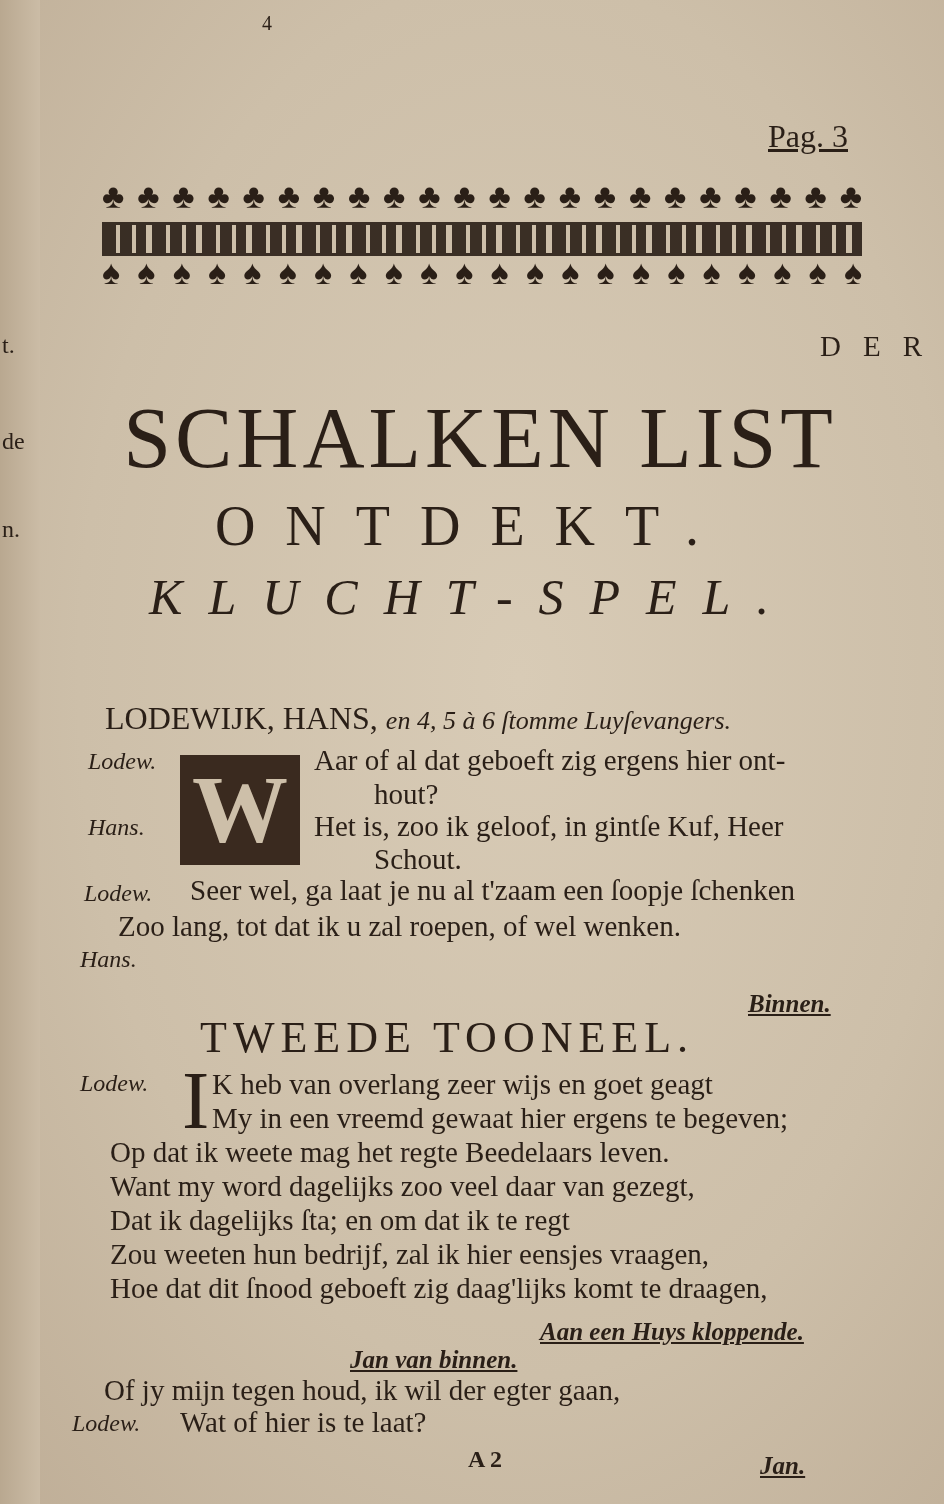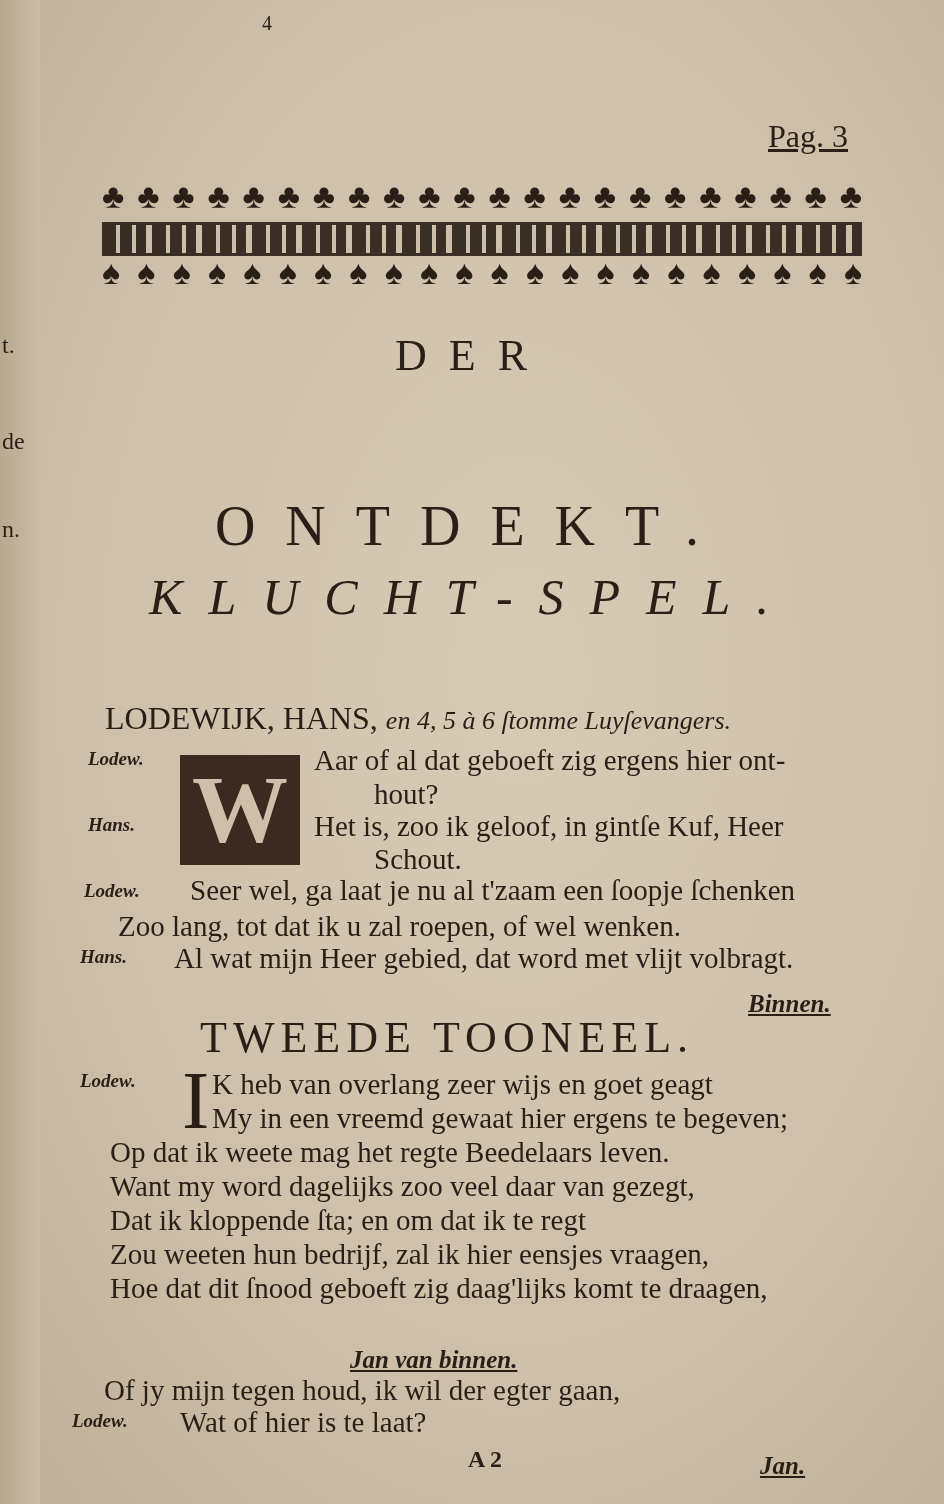--- a/index.html
+++ b/index.html
@@ -6,28 +6,28 @@
   body{width:944px;height:1504px;overflow:hidden;background:#cfc1ac;font-family:"Liberation Serif","DejaVu Serif",serif;color:#2a1f17;}
   .page{position:relative;width:944px;height:1504px;background:radial-gradient(ellipse at 55% 45%,#d8cbb6 0%,#cdbfa9 60%,#bfae97 100%);}
   .gutter{position:absolute;left:0;top:0;width:40px;height:1504px;background:linear-gradient(90deg,#b9a890,#cbbca6);}
   .abs{position:absolute;white-space:nowrap;}
   .topmark{left:262px;top:12px;font-size:20px;}
   .margin-txt{left:2px;font-size:24px;}
   .pagenum{left:768px;top:118px;font-size:32px;text-decoration:underline;}
   .orn{position:absolute;left:102px;width:760px;display:flex;justify-content:space-between;font-size:34px;line-height:1;color:#2a1f17;}
   .orn-band{position:absolute;left:102px;top:222px;width:760px;height:28px;background:repeating-linear-gradient(90deg,#2a1f17 0 14px,#cdbfa9 14px 18px,#2a1f17 18px 30px,#cdbfa9 30px 34px,#2a1f17 34px 44px,#cdbfa9 44px 50px);border-top:3px solid #2a1f17;border-bottom:3px solid #2a1f17;opacity:.9;}
   .center{left:0;width:944px;text-align:center;}
-  .der{top:330px;font-size:44px;letter-spacing:22px;}
+  .der{top:330px;font-size:29px;letter-spacing:22px;text-align:right;}
   .schalken{top:388px;font-size:86px;letter-spacing:4px;left:90px;width:780px;text-align:center;}
   .ontdekt{top:494px;font-size:56px;letter-spacing:30px;}
   .klucht{top:568px;font-size:50px;letter-spacing:26px;font-style:italic;}
   .tooneel1{top:642px;font-size:42px;letter-spacing:9px;left:190px;}
   .cast{top:700px;left:105px;font-size:32px;}
   .cast i{font-size:26px;margin-top:27px;}
-  .spk{font-style:italic;font-weight:bold;font-size:19px;}
+  .spk{font-style:italic;font-weight:normal;font-size:24px;}
   .line{font-size:29px;}
   .dropW{position:absolute;left:180px;top:755px;width:120px;height:110px;background:#3a2a1f;color:#cdbfa9;font-size:96px;line-height:110px;text-align:center;font-weight:bold;}
   .tooneel2{top:1012px;font-size:44px;letter-spacing:6px;left:200px;text-align:right;}
   .dropI{position:absolute;left:182px;top:1060px;font-size:82px;line-height:1;}
   .it{font-style:italic;font-weight:bold;font-size:25px;text-decoration:underline;}
 </style>
 </head>
 <body>
 
 <div class="page">
@@ -82,49 +82,50 @@
       <span>♠</span>
       <span>♠</span>
       <span>♠</span>
       <span>♠</span>
       <span>♠</span>
       <span>♠</span>
       <span>♠</span>
     </div>
 
   <div class="abs center der">DER</div>
+  <div class="abs schalken">SCHALKEN LIST</div>
   <div class="abs center ontdekt">ONTDEKT.</div>
   <div class="abs center klucht">KLUCHT-SPEL.</div>
 
   <div class="abs cast"><span>LODEWIJK, HANS,</span> <i>en 4, 5 à 6 ſtomme Luyſevangers.</i></div>
 
   <div class="dropW">W</div>
   <div class="abs spk" style="left:88px;top:748px">Lodew.</div>
   <div class="abs line" style="left:314px;top:744px">Aar of al dat geboeft zig ergens hier ont-</div>
   <div class="abs line" style="left:374px;top:778px">hout?</div>
   <div class="abs spk" style="left:88px;top:814px">Hans.</div>
   <div class="abs line" style="left:314px;top:810px">Het is, zoo ik geloof, in gintſe Kuf, Heer</div>
   <div class="abs line" style="left:374px;top:843px">Schout.</div>
   <div class="abs spk" style="left:84px;top:880px">Lodew.</div>
   <div class="abs line" style="left:190px;top:874px">Seer wel, ga laat je nu al t'zaam een ſoopje ſchenken</div>
   <div class="abs line" style="left:118px;top:910px">Zoo lang, tot dat ik u zal roepen, of wel wenken.</div>
   <div class="abs spk" style="left:80px;top:946px">Hans.</div>
-  <div class="abs line" style="left:174px;top:942px">Al wat mijn Heer gebied, dat word met vlijt volbragt.</div>
   <div class="abs it" style="left:748px;top:990px">Binnen.</div>
 
   <div class="abs tooneel2">TWEEDE TOONEEL.</div>
   <div class="abs spk" style="left:80px;top:1070px">Lodew.</div>
   <div class="dropI">I</div>
   <div class="abs line" style="left:212px;top:1068px">K heb van overlang zeer wijs en goet geagt</div>
   <div class="abs line" style="left:212px;top:1102px">My in een vreemd gewaat hier ergens te begeven;</div>
   <div class="abs line" style="left:110px;top:1136px">Op dat ik weete mag het regte Beedelaars leven.</div>
   <div class="abs line" style="left:110px;top:1170px">Want my word dagelijks zoo veel daar van gezegt,</div>
-  <div class="abs line" style="left:110px;top:1204px">Dat ik kloppende ſta; en om dat ik te regt</div>
+  <div class="abs line" style="left:110px;top:1204px">Dat ik dagelijks ſta; en om dat ik te regt</div>
   <div class="abs line" style="left:110px;top:1238px">Zou weeten hun bedrijf, zal ik hier eensjes vraagen,</div>
   <div class="abs line" style="left:110px;top:1272px">Hoe dat dit ſnood geboeft zig daag'lijks komt te draagen,</div>
+  <div class="abs it" style="left:540px;top:1318px">Aan een Huys kloppende.</div>
   <div class="abs it" style="left:350px;top:1346px">Jan van binnen.</div>
   <div class="abs line" style="left:104px;top:1374px">Of jy mijn tegen houd, ik wil der egter gaan,</div>
   <div class="abs spk" style="left:72px;top:1410px">Lodew.</div>
   <div class="abs line" style="left:180px;top:1406px">Wat of hier is te laat?</div>
 
   <div class="abs" style="left:468px;top:1446px;font-size:24px;font-weight:bold">A 2</div>
   <div class="abs it" style="left:760px;top:1452px">Jan.</div>
 </div>
 
 </body></html>

